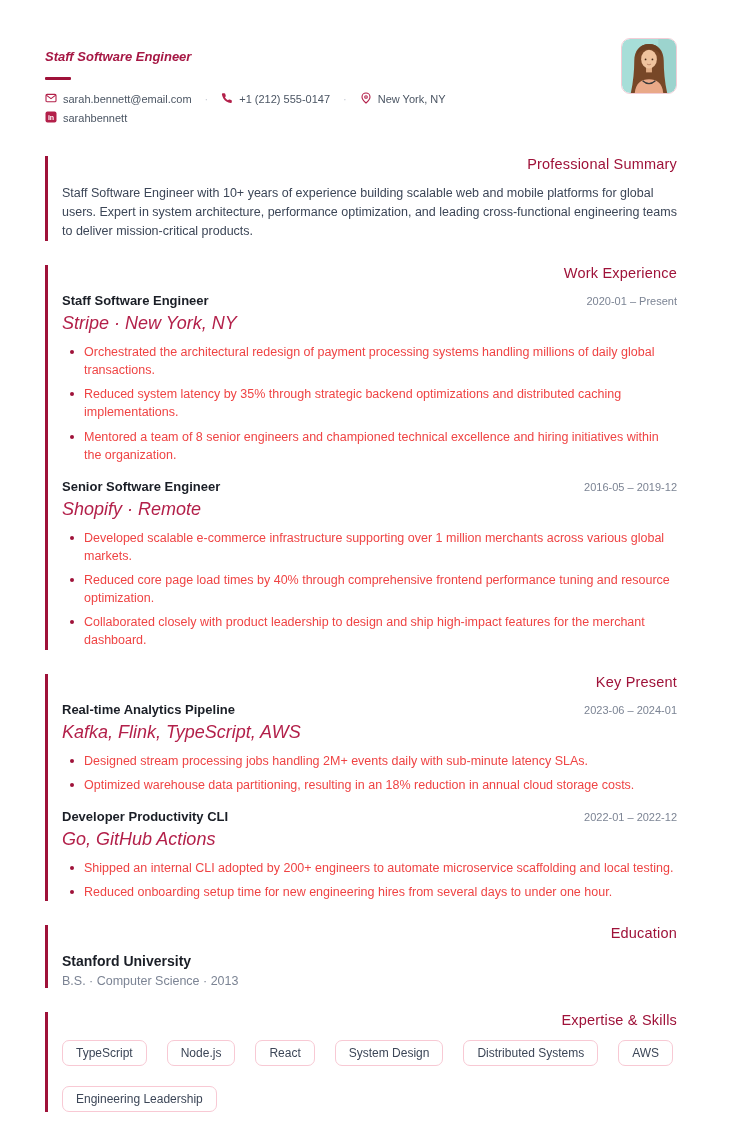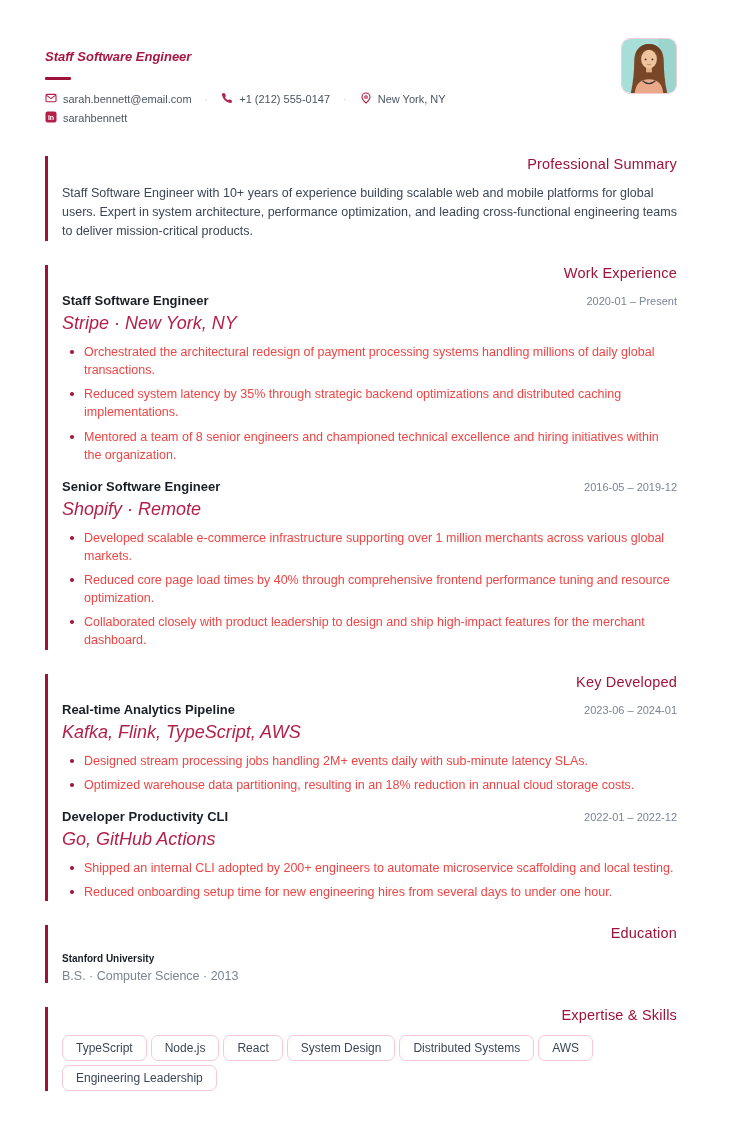--- a/index.html
+++ b/index.html
@@ -38,24 +38,24 @@
   .entry-head { display: flex; justify-content: space-between; align-items: baseline; }
   .entry-role { font-size: 13px; font-weight: bold; color: #1A1E26; }
   .entry-dates { font-size: 11px; color: #7C8494; white-space: nowrap; }
   .entry-sub { font-size: 18px; font-style: italic; color: #B3204A; margin: 5px 0 9px; }
 
   .bullet { display: flex; gap: 10px; margin-bottom: 6px; padding-left: 8px; }
   .bullet:last-child { margin-bottom: 0; }
   .dot { width: 4px; height: 4px; border-radius: 50%; background: #9F1239; margin-top: 7px; flex: 0 0 auto; }
   .bullet-text { font-size: 12.5px; line-height: 1.45; color: #ef4444; }
 
-  .edu-school { font-size: 10px; font-weight: bold; color: #1A1E26; }
+  .edu-school { font-size: 14px; font-weight: bold; color: #1A1E26; }
   .edu-details { font-size: 12.5px; color: #7C8494; margin-top: 5px; }
 
-  .pills { display: flex; flex-wrap: wrap; gap: 4px; margin-top: 2px; }
+  .pills { display: flex; flex-wrap: wrap; gap: 20px; margin-top: 2px; }
   .pill {
     border: 1px solid #F8C9D4; border-radius: 7px; background: #fff;
     padding: 5px 13px; font-size: 12px; color: #3C4657; white-space: nowrap;
   }
 </style>
 </head>
 <body>
 
 <div class="page">
 
@@ -180,21 +180,21 @@
         </div>
         <div class="bullet">
           <span class="dot"></span>
           <span class="bullet-text">Collaborated closely with product leadership to design and ship high-impact features for the merchant dashboard.</span>
         </div>
       </div>
     </div>
   </div>
 
   <div class="section">
-    <div class="section-title">Key Developed</div>
+    <div class="section-title">Key Present</div>
 
     <div class="entry">
       <div class="entry-head">
         <span class="entry-role">Real-time Analytics Pipeline</span>
         <span class="entry-dates">2023-06 – 2024-01</span>
       </div>
       <div class="entry-sub">Kafka, Flink, TypeScript, AWS</div>
       <div>
         <div class="bullet">
           <span class="dot"></span>

